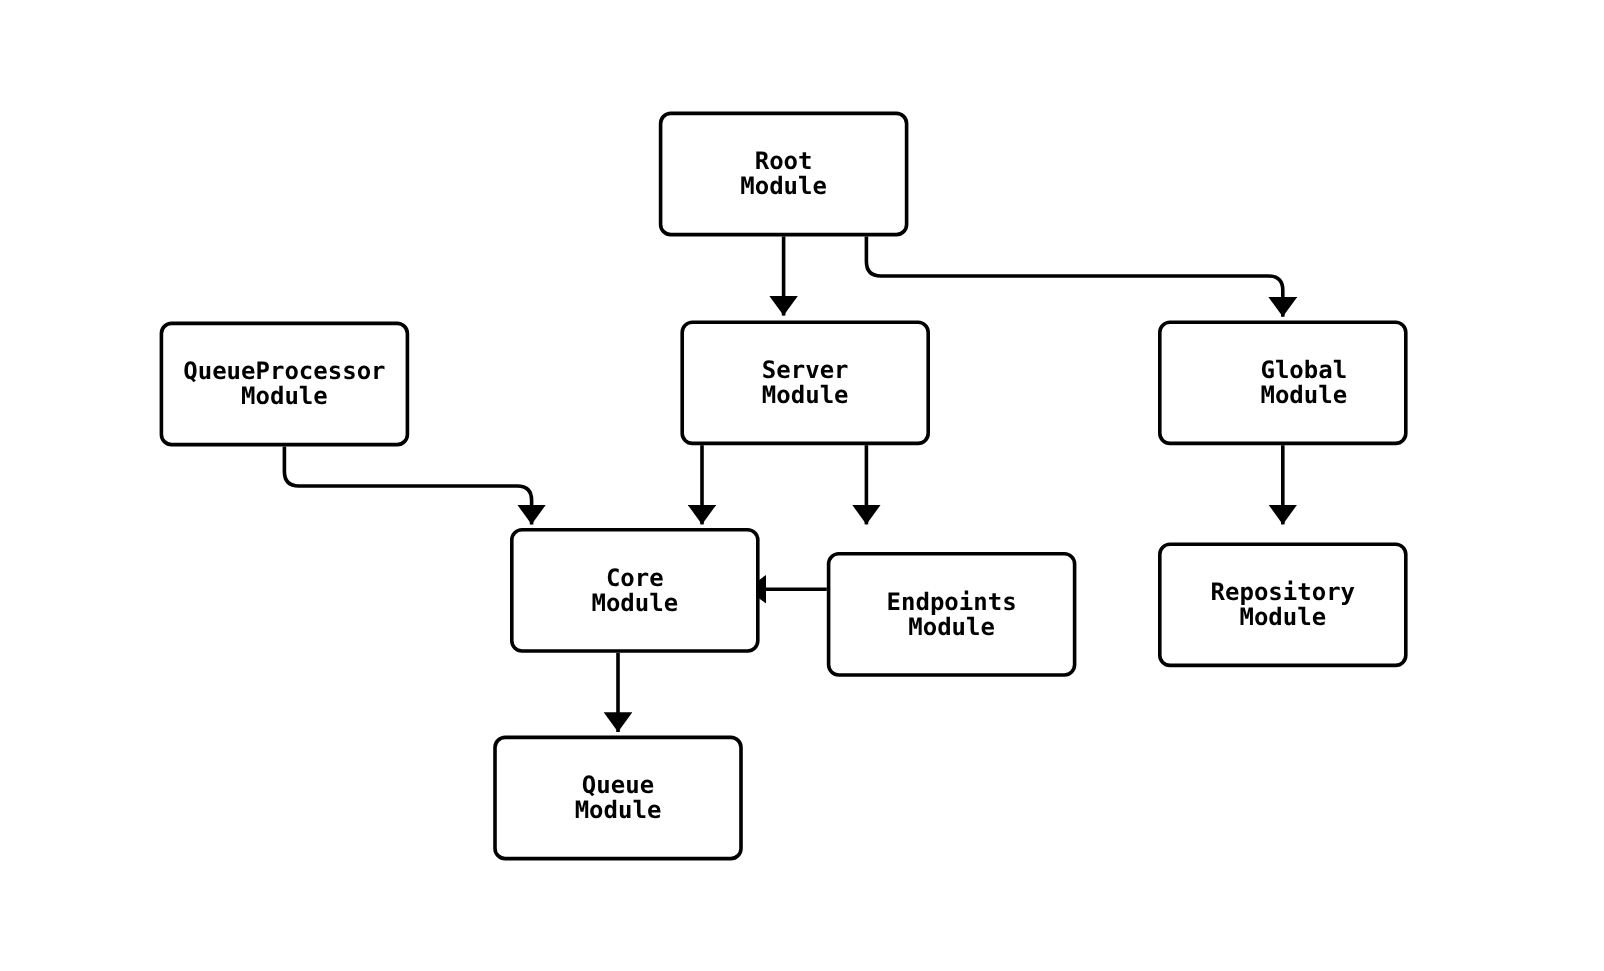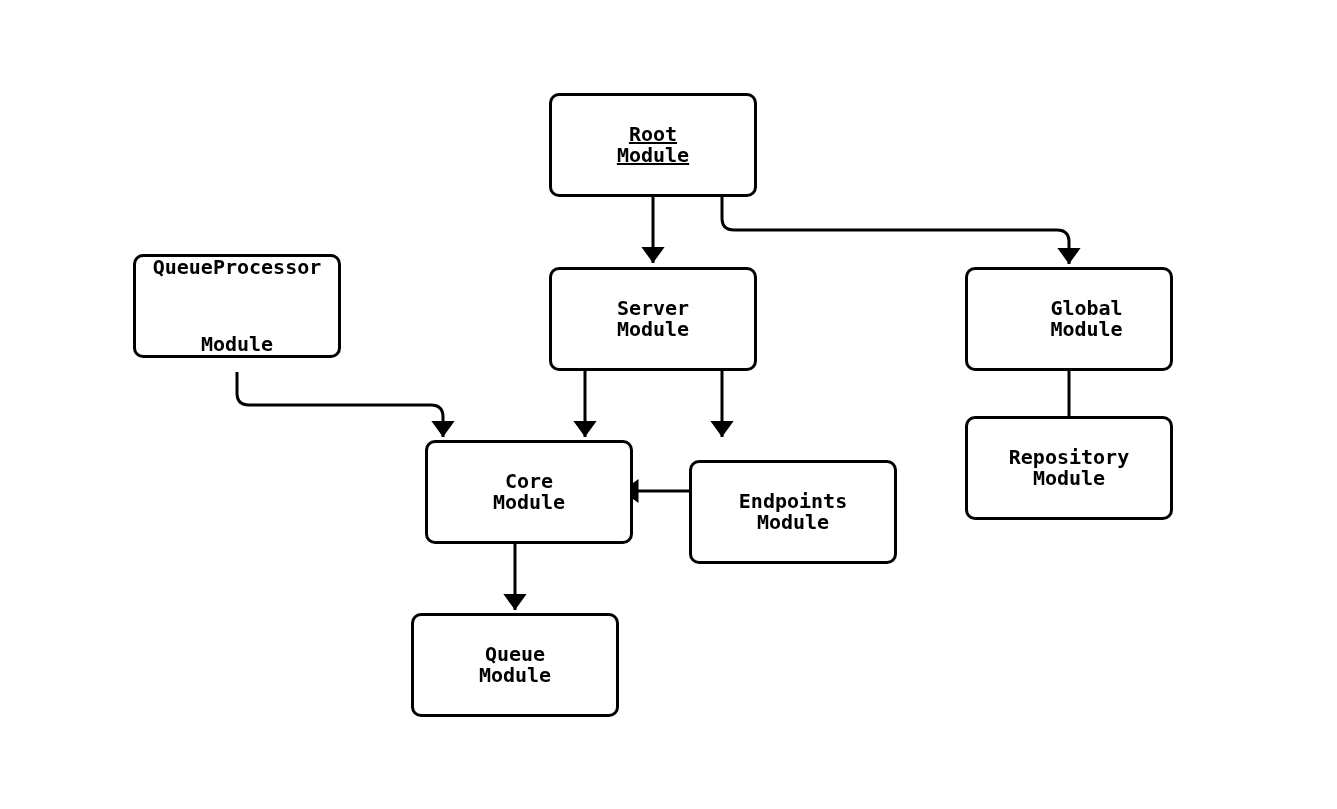--- a/index.html
+++ b/index.html
@@ -39,27 +39,27 @@
     flex-direction: column;
     align-items: center;
     justify-content: center;
     font-weight: bold;
     font-size: 20px;
     line-height: 21px;
     color: var(--stroke, #000000);
     text-align: center;
     white-space: nowrap;
   }
-  .n-root         { left: 549px; top: 93px; text-decoration: underline;  }
-  .n-qproc        { left: 133px; top: 254px; justify-content: space-between; }
-  .n-server       { left: 549px; top: 267px; }
+  .n-root         { left: 549px; top: 93px;  }
+  .n-qproc        { left: 133px; top: 268px; }
+  .n-server       { left: 567px; top: 267px; }
   .n-global       { left: 965px; top: 267px; padding-left: 35px; }
   .n-core         { left: 411px; top: 440px; margin-left: 14px; }
   .n-endpoints    { left: 689px; top: 440px; margin-top: 20px; }
-  .n-repository   { left: 965px; top: 416px; }
+  .n-repository   { left: 965px; top: 452px; }
   .n-queue        { left: 411px; top: 613px; }
 </style>
 </head>
 <body>
 
 <div class="canvas">
 
   <svg class="edges-layer" width="1337" height="809" viewBox="0 0 1337 809" xmlns="http://www.w3.org/2000/svg">
     <defs>
       <marker id="arrowhead" markerUnits="strokeWidth" markerWidth="6" markerHeight="8" refX="5.5" refY="4" orient="auto">

